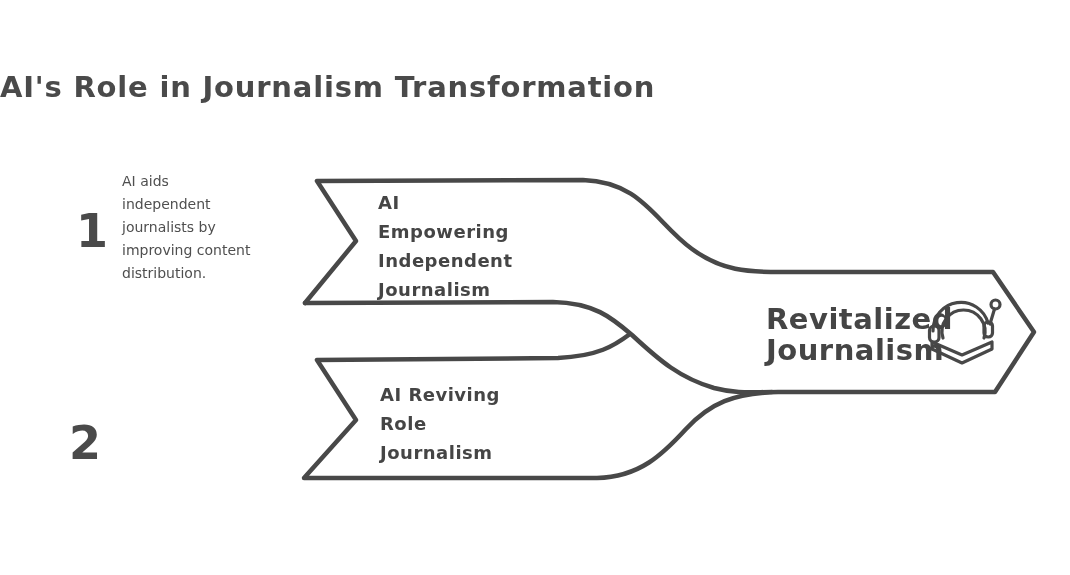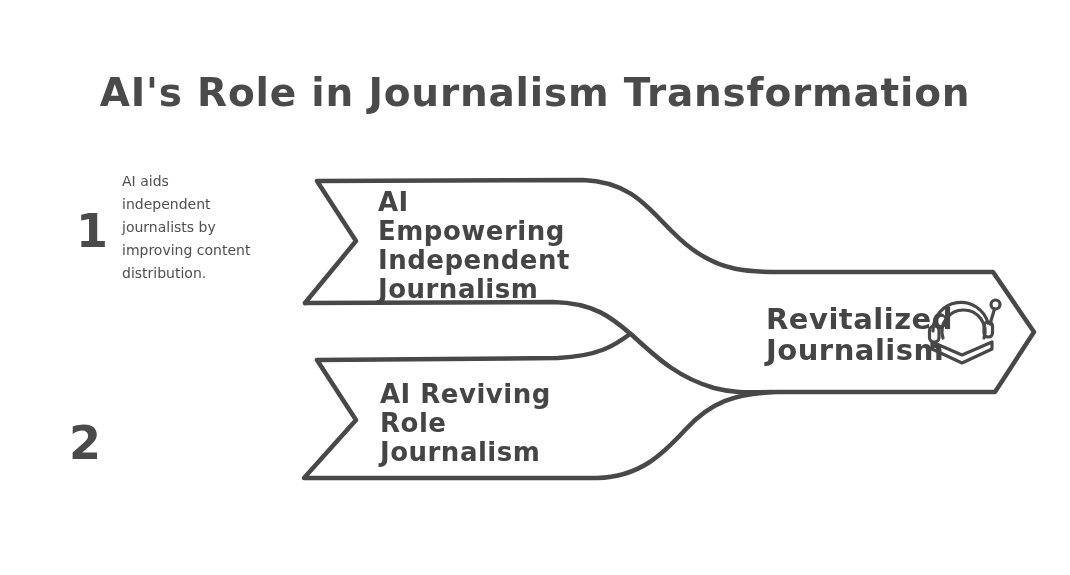--- a/index.html
+++ b/index.html
@@ -9,31 +9,31 @@
     background:var(--bg,#ffffff);
     font-family:"DejaVu Sans","Liberation Sans",sans-serif;
     color:var(--text,#434343);
     overflow:hidden;
   }
   .flow-svg{position:absolute;left:0;top:0;}
   .ribbon{fill:none;stroke:var(--stroke,#484848);stroke-width:4.5;stroke-linecap:round;stroke-linejoin:round;}
   .icon-stroke{fill:none;stroke:var(--stroke,#484848);stroke-width:3.2;stroke-linecap:round;stroke-linejoin:round;}
   .title{
     position:absolute;top:70px;left:0;width:100%;
-    text-align:center;font-size:39px;font-weight:700;letter-spacing:0.8px;
+    font-size:29px;font-weight:700;letter-spacing:0.8px;
     color:#4a4a4a;
   }
   .step-number{
     position:absolute;font-size:46px;font-weight:700;line-height:1;color:#4a4a4a;
   }
   .step-desc{
     position:absolute;font-size:14px;line-height:23px;white-space:pre-line;color:#4f4f4f;
   }
   .band-label{
-    position:absolute;font-size:26px;font-weight:700;line-height:29px;
+    position:absolute;font-size:18px;font-weight:700;line-height:29px;
     letter-spacing:0.5px;white-space:pre-line;color:#454545;
   }
   .result-label{
     position:absolute;left:766px;top:304px;font-size:29px;font-weight:700;
     line-height:31px;letter-spacing:0.5px;white-space:pre-line;color:#454545;
   }
   .num1{left:76px;top:208px;}
   .num2{left:69px;top:420px;}
   .desc1{left:122px;top:170px;}
   .desc2{left:110px;top:390px;}

